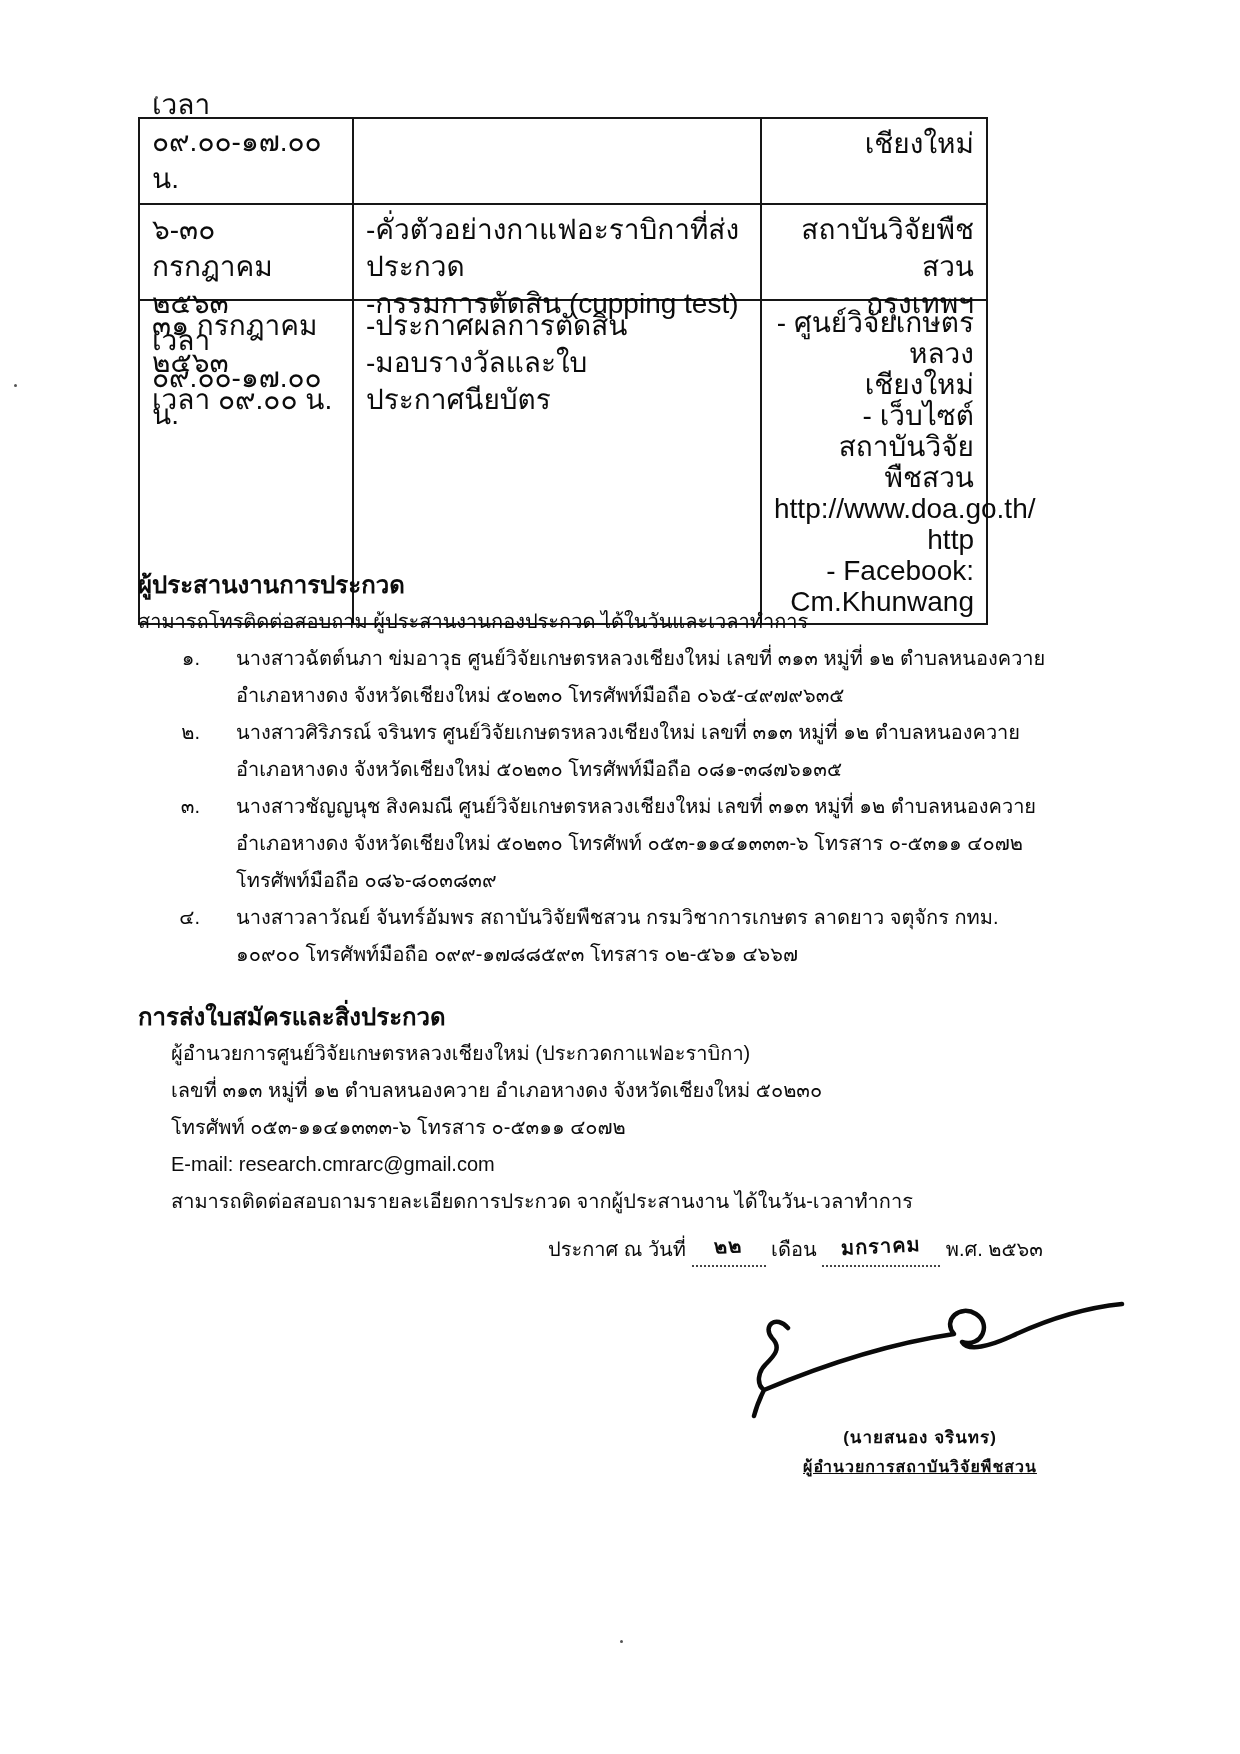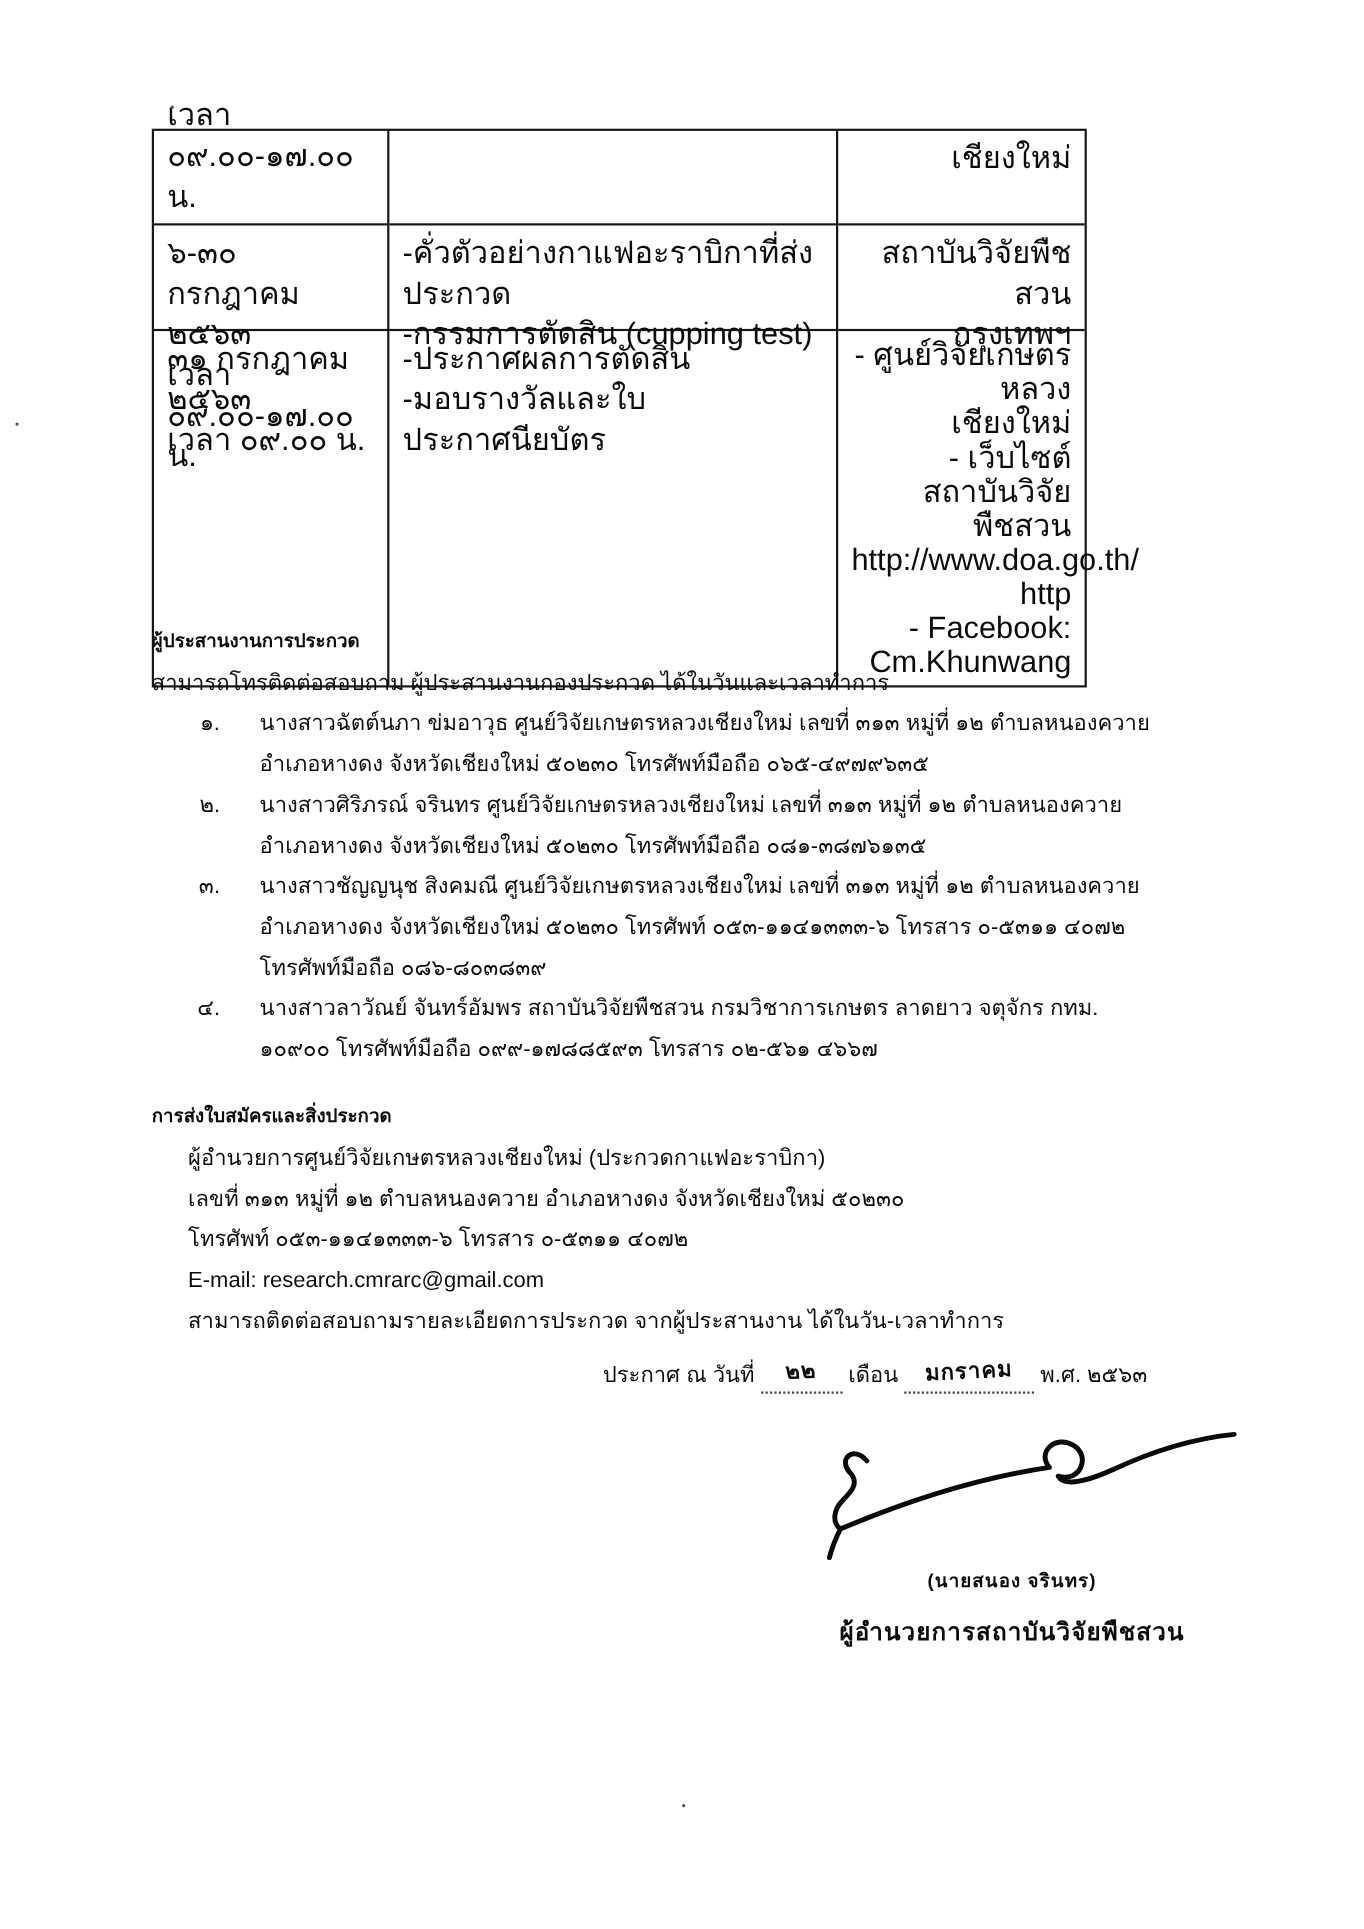--- a/index.html
+++ b/index.html
@@ -16,37 +16,37 @@
     border:2px solid #161616;font-size:28px;
   }
   .cell{border-right:2px solid #161616;border-bottom:2px solid #161616;padding:6px 12px;line-height:37px;}
   .cell.last-col{border-right:none;text-align:right;}
   .cell.last-row{border-bottom:none;}
   .cell.v-bottom{display:flex;flex-direction:column;justify-content:flex-end;}
   .loc3 div{line-height:31px;}
   .indent1{padding-left:8px;}
   
   .section{position:absolute;left:138px;width:910px;font-size:20px;line-height:37px;}
-  .sec-heading{font-weight:bold;font-size:17px;font-family:Liberation Mono, monospace;}
+  .sec-heading{font-weight:bold;font-size:24px;}
   .sec-intro{}
   .coord-item{display:flex;}
   .coord-no{width:38px;min-width:38px;text-align:right;padding-right:10px;margin-left:24px;}
   .coord-lines{flex:1;margin-left:26px;}
   .sub-line{margin-left:33px;}
   
   .announce{position:absolute;left:548px;top:1233px;font-size:20px;white-space:nowrap;}
   .dotted{display:inline-block;border-bottom:2px dotted #444;text-align:center;position:relative;}
   .dotted.day{min-width:74px;}
   .dotted.month{min-width:118px;}
   .hand{font-weight:bold;display:inline-block;transform:rotate(-3deg) translateY(-3px);letter-spacing:1px;}
   
   .sig-block{position:absolute;left:700px;top:1296px;width:440px;text-align:center;}
   .sig-svg{display:block;margin:0 auto;}
   .sig-name{font-size:17px;font-weight:bold;margin-top:2px;letter-spacing:1px;}
-  .sig-title{font-size:22px;font-weight:bold;margin-top:16px;letter-spacing:1px;}
+  .sig-title{font-size:16px;font-weight:bold;margin-top:4px;letter-spacing:1px;text-decoration:underline;}
   .speck{position:absolute;width:3px;height:3px;background:#555;border-radius:50%;}
 </style>
 </head>
 <body>
 
 <div class="page">
 
   <div class="doc-table">
 
     <div class="cell v-bottom">

